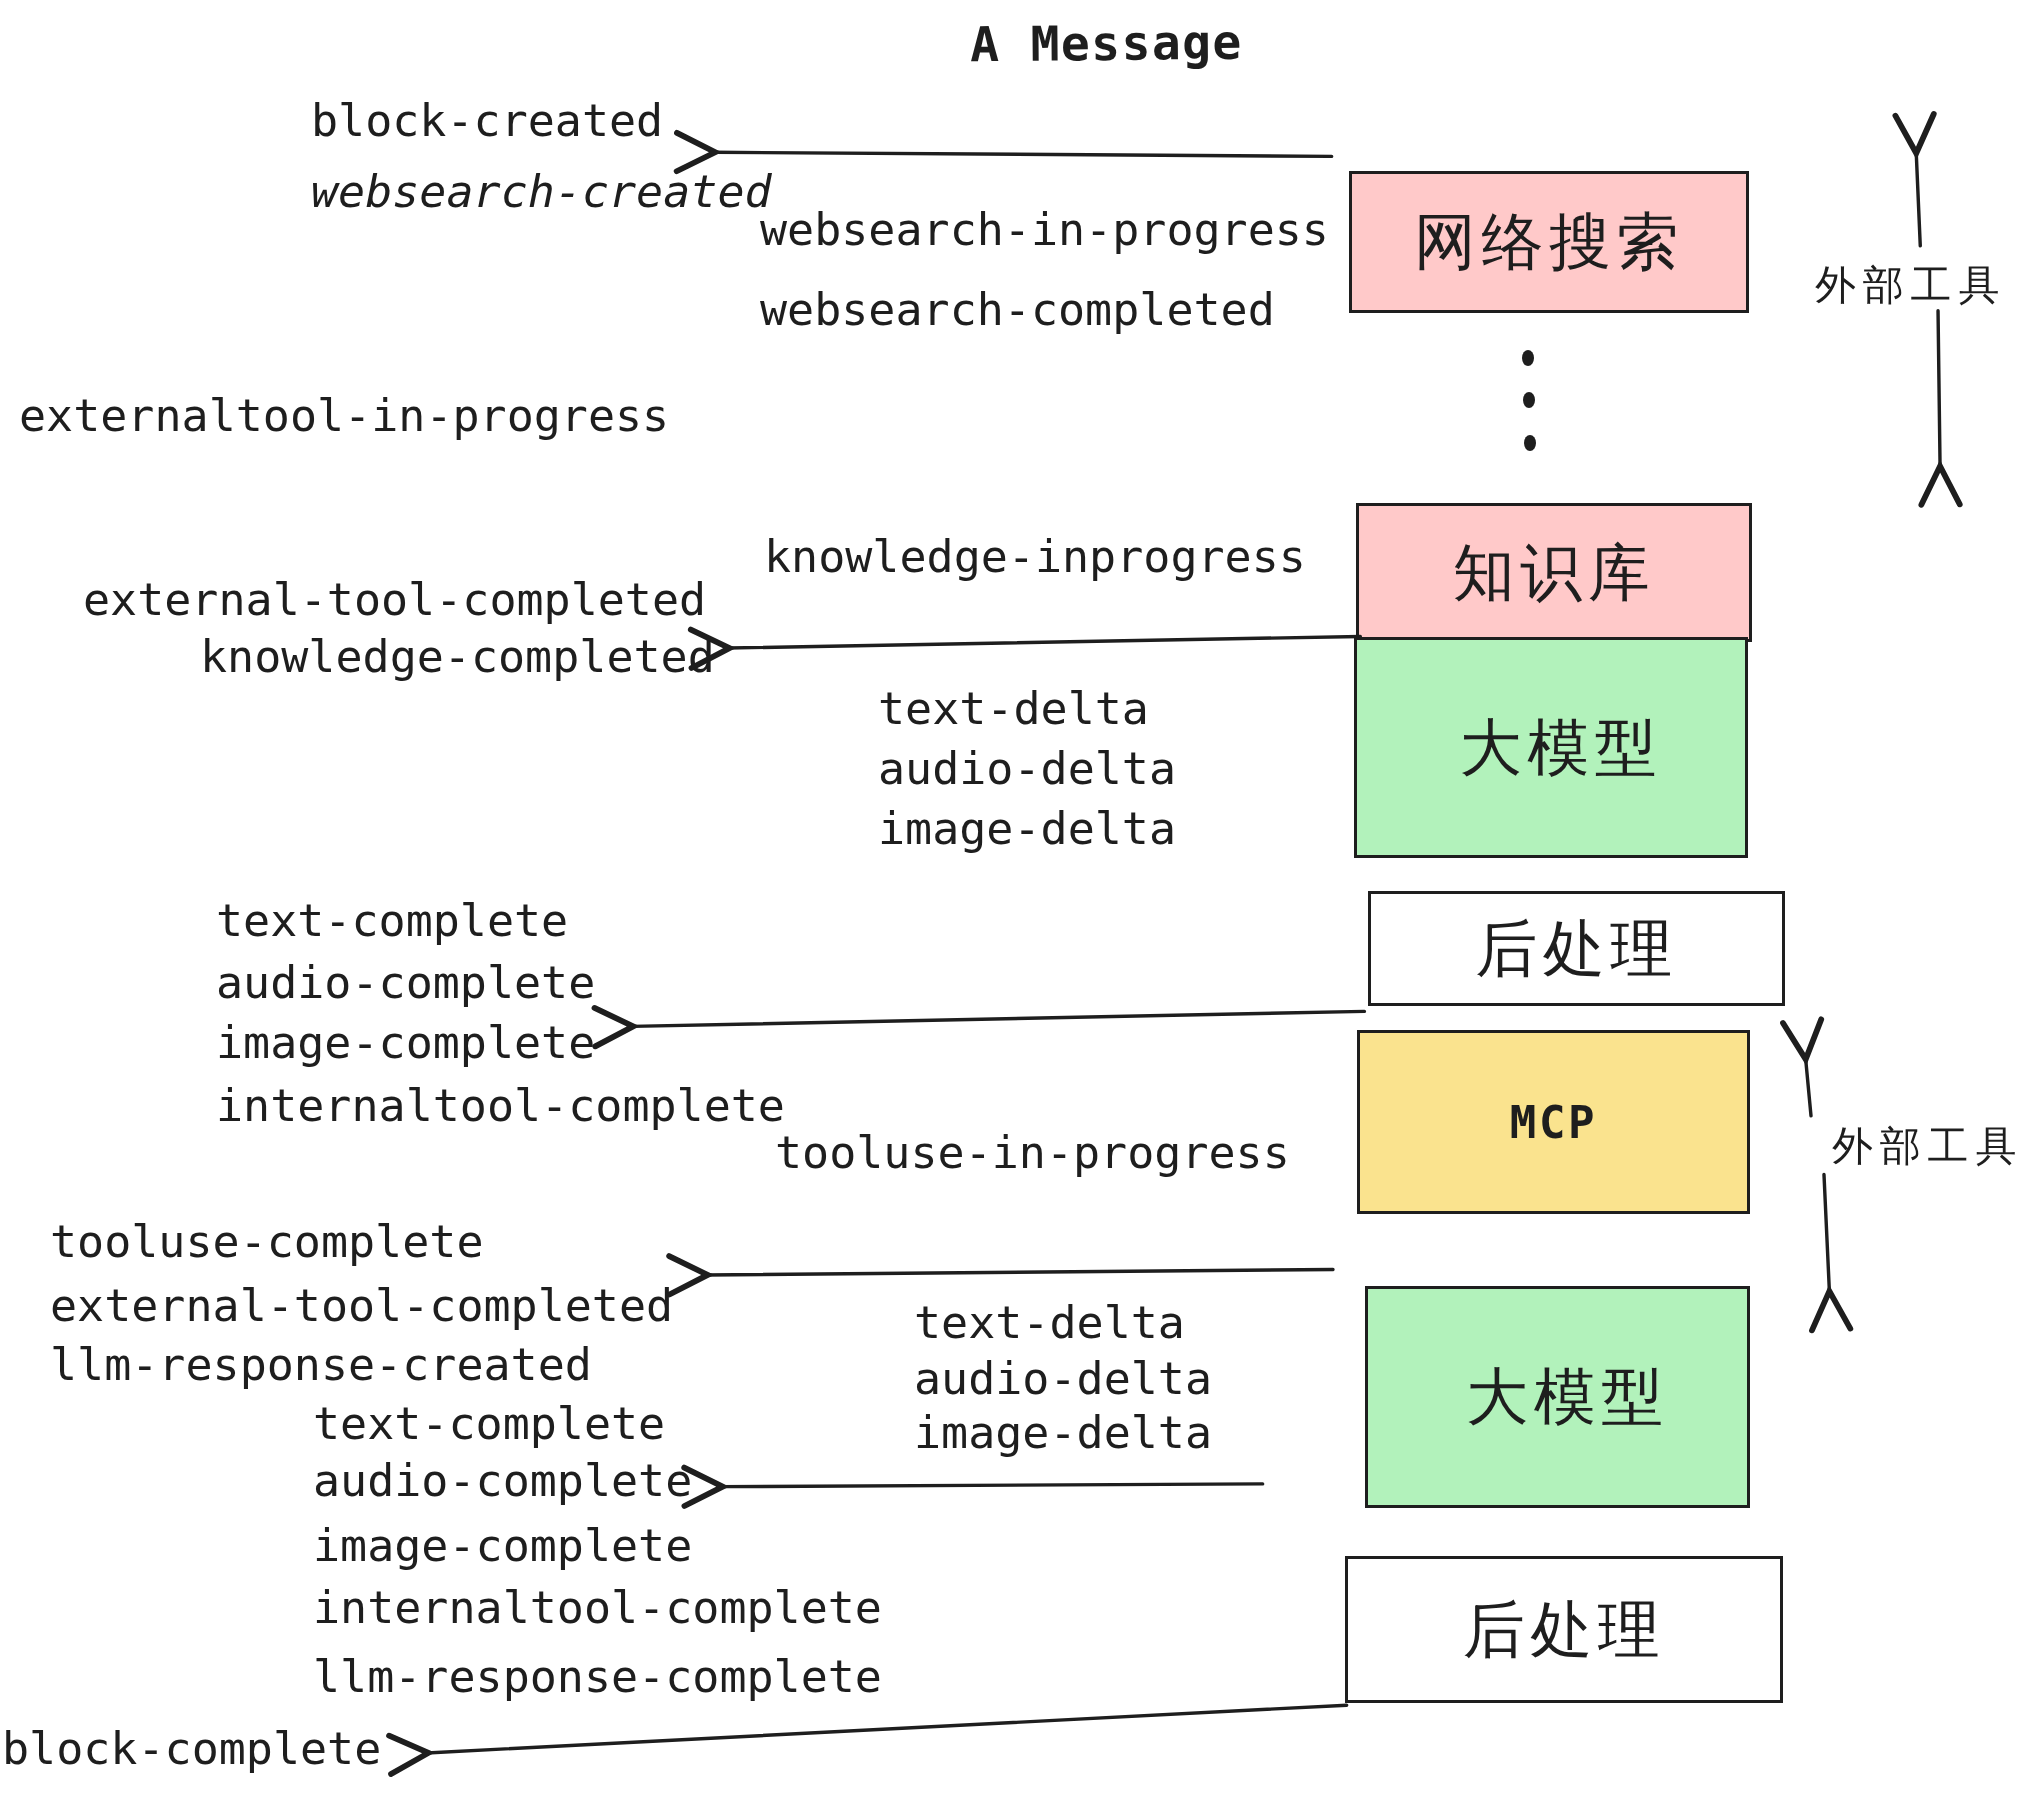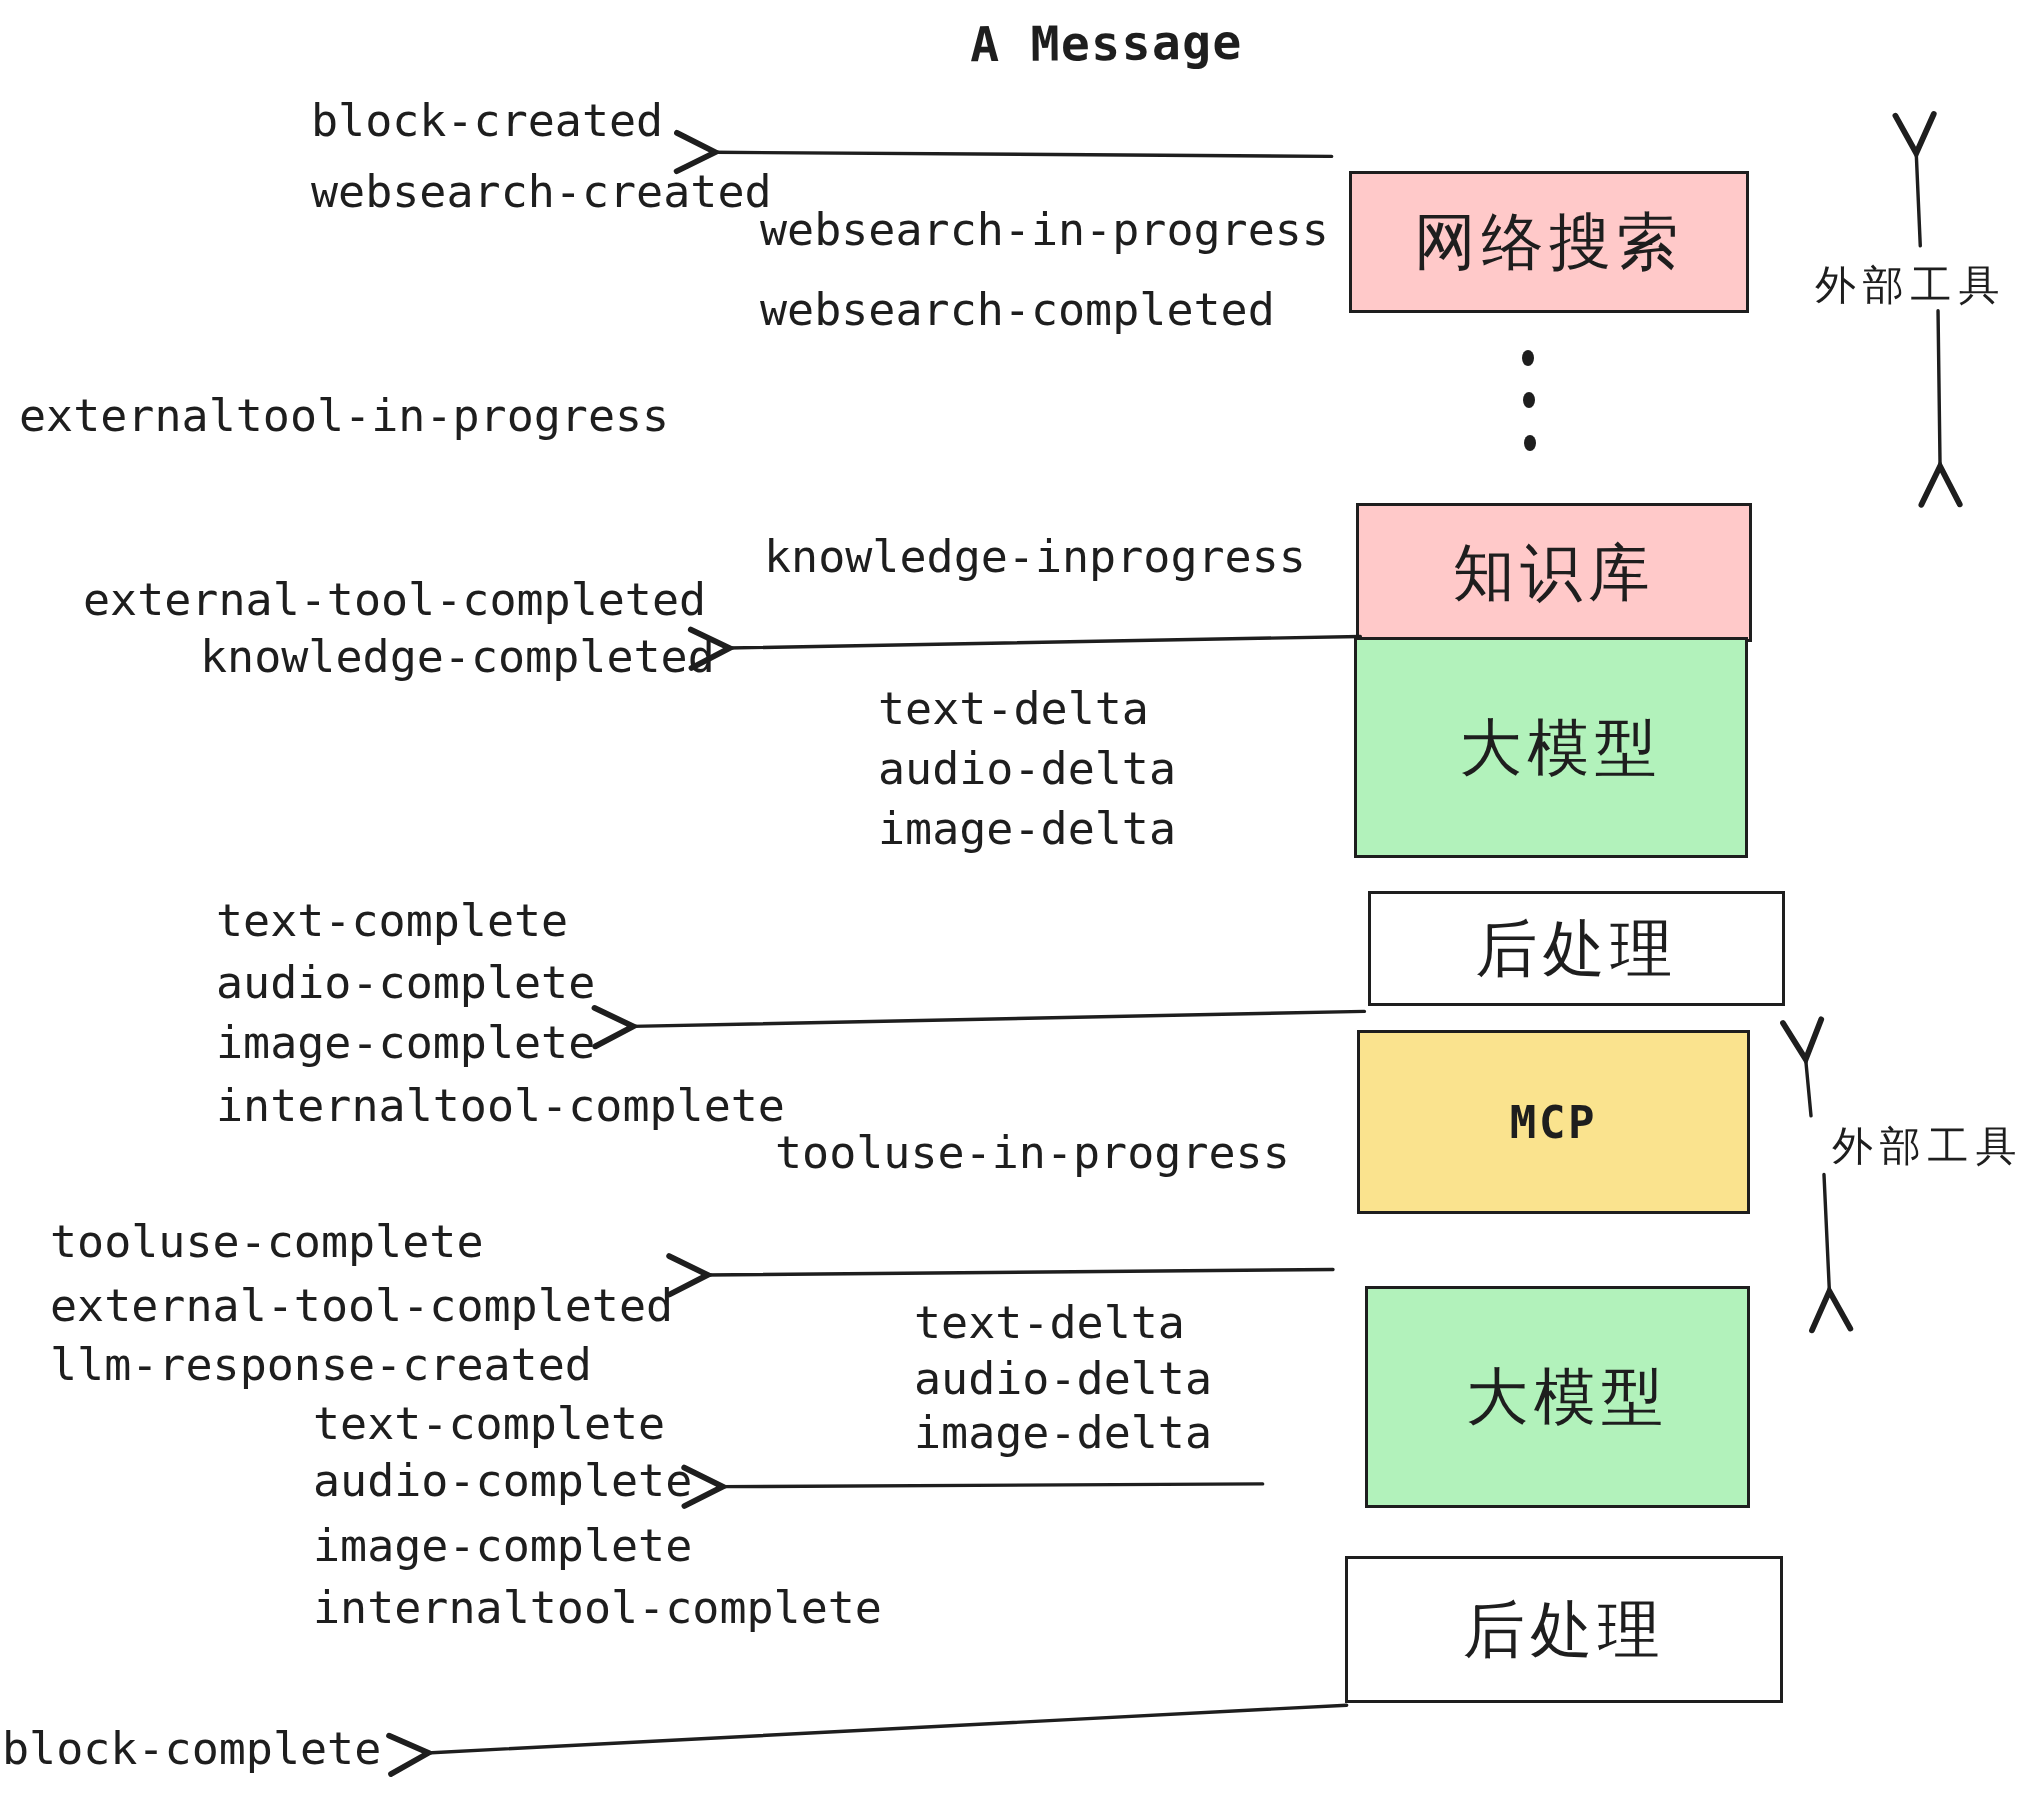--- a/index.html
+++ b/index.html
@@ -82,21 +82,21 @@
   }
 </style>
 </head>
 <body>
 
 <div class="canvas">
 
   <div class="title" style="left:970px; top:15px;">A Message</div>
 
   <div class="ev" style="left:311px;  top:98px;">block-created</div>
-  <div class="ev" style="left:311px;  top:169px;">websearch-created</div>
+  <div class="ev" style="left:311px;  top:169px;font-style:italic;">websearch-created</div>
   <div class="ev" style="left:760px; top:207px;">websearch-in-progress</div>
   <div class="ev" style="left:760px; top:287px;">websearch-completed</div>
   <div class="ev" style="left:19px;   top:393px;">externaltool-in-progress</div>
   <div class="ev" style="left:764px; top:534px;">knowledge-inprogress</div>
   <div class="ev" style="left:83px;  top:577px;">external-tool-completed</div>
   <div class="ev" style="left:200px;  top:634px;">knowledge-completed</div>
   <div class="ev" style="left:878px; top:686px;">text-delta</div>
   <div class="ev" style="left:878px; top:746px;">audio-delta</div>
   <div class="ev" style="left:878px; top:806px;">image-delta</div>
   <div class="ev" style="left:216px;  top:898px;">text-complete</div>
@@ -107,20 +107,21 @@
   <div class="ev" style="left:50px;   top:1219px;">tooluse-complete</div>
   <div class="ev" style="left:50px;   top:1283px;">external-tool-completed</div>
   <div class="ev" style="left:50px;   top:1342px;">llm-response-created</div>
   <div class="ev" style="left:914px; top:1300px;">text-delta</div>
   <div class="ev" style="left:914px; top:1356px;">audio-delta</div>
   <div class="ev" style="left:914px; top:1410px;">image-delta</div>
   <div class="ev" style="left:313px;  top:1401px;">text-complete</div>
   <div class="ev" style="left:313px;  top:1458px;">audio-complete</div>
   <div class="ev" style="left:313px;  top:1523px;">image-complete</div>
   <div class="ev" style="left:313px;  top:1585px;">internaltool-complete</div>
+  <div class="ev" style="left:313px;  top:1654px;">llm-response-complete</div>
   <div class="ev" style="left:2px;   top:1726px;">block-complete</div>
 
   <div class="box pink" style="left:1349px; top:171px;  width:400px; height:142px;">
     <span class="cjk">网络搜索</span>
   </div>
 
   <div class="dot" style="left:1522px; top:350px;"></div>
   <div class="dot" style="left:1523px; top:392px;"></div>
   <div class="dot" style="left:1524px; top:435px;"></div>
 

